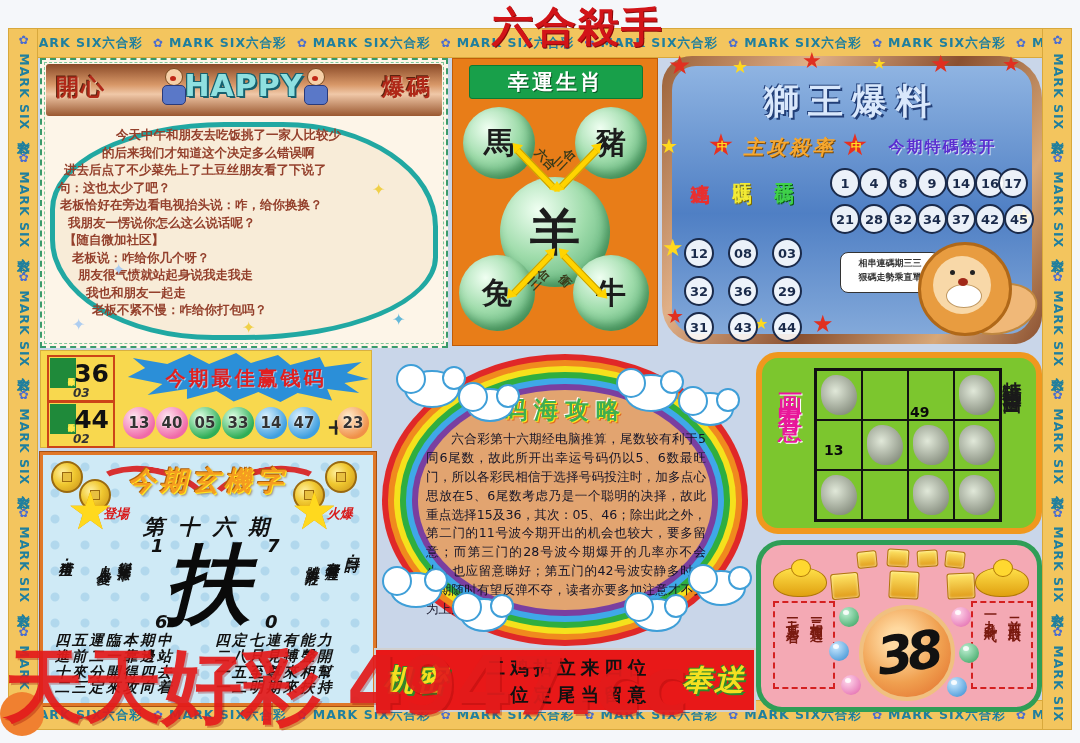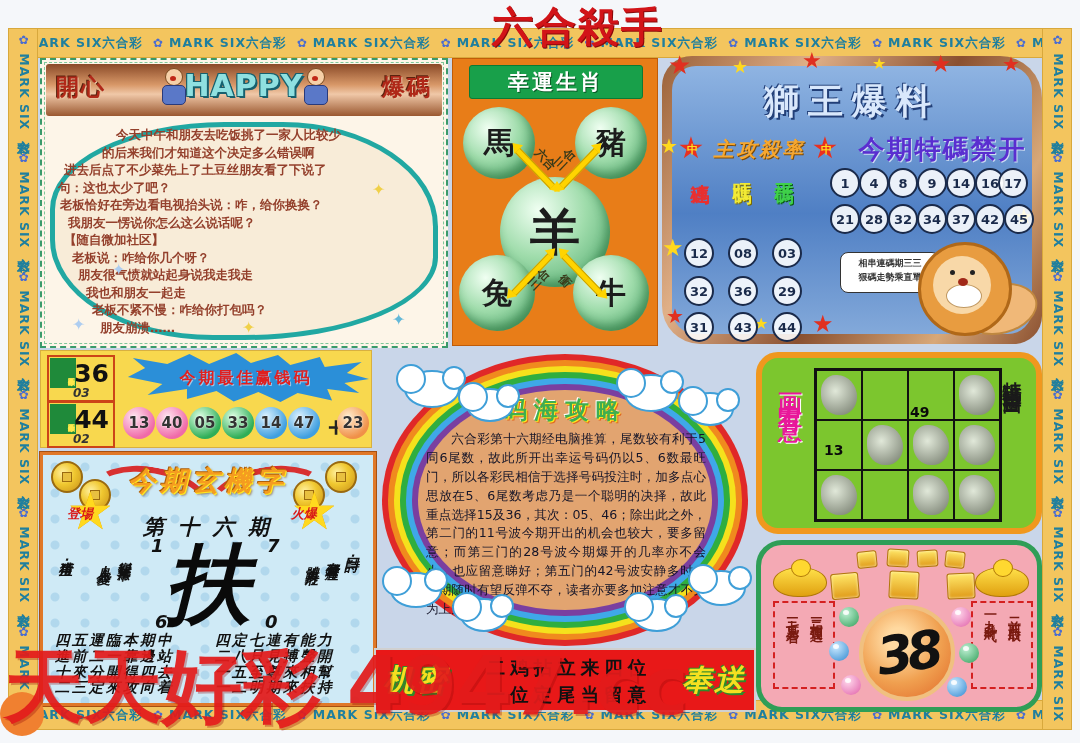--- a/index.html
+++ b/index.html
@@ -59,21 +59,21 @@
   .lion{left:662px;top:56px;width:380px;height:288px;border-radius:30px 42px 28px 38px;
     background:linear-gradient(120deg,#9a6038,#e0b088 28%,#8a5030 55%,#d8a878 80%,#8a5030);}
   .lion-in{position:absolute;inset:10px;border-radius:24px;background:linear-gradient(#8fb4e2,#4f7fc4 55%,#83a9da);}
   .st{position:absolute;line-height:1;}
   .st::before{content:"★";}
   .st.r{color:#e03020;} .st.y{color:#ffd91e;}
   .lion-title{position:absolute;left:0;right:0;top:22px;text-align:center;font-size:35px;font-weight:900;
     color:#d9e8fc;letter-spacing:9px;text-shadow:2px 2px 0 #223f78,-1px -1px 0 #223f78;}
   .lion-sub{position:absolute;left:0;right:0;top:76px;display:flex;justify-content:center;align-items:center;gap:6px;}
   .atk{font-size:20px;font-weight:900;font-style:italic;color:#f7a72e;letter-spacing:3px;text-shadow:1px 1px 0 #7a4a08;}
-  .ban-t{font-size:26px;font-weight:900;color:#5a2ed0;letter-spacing:2px;text-shadow:1px 1px 0 #cfdcf2;margin-left:11px;}
+  .ban-t{font-size:16px;font-weight:900;color:#5a2ed0;letter-spacing:2px;text-shadow:1px 1px 0 #cfdcf2;margin-left:11px;}
   .starbadge{position:relative;width:30px;height:30px;}
   .starbadge::before{content:"★";position:absolute;left:0;top:-2px;font-size:30px;color:#e83020;line-height:1;}
   .starbadge span{position:absolute;left:0;top:7px;width:30px;text-align:center;font-size:11px;font-weight:bold;color:#ffe020;z-index:1;}
   .vh{position:absolute;writing-mode:vertical-rl;font-size:19px;font-weight:900;letter-spacing:3px;}
   .circ{position:absolute;width:26px;height:26px;border-radius:50%;border:2px solid #1a2a4a;background:rgba(255,255,255,.88);
     color:#1a2a4a;font-size:13px;font-weight:bold;display:flex;align-items:center;justify-content:center;}
   .bubble{position:absolute;left:178px;top:196px;width:98px;height:36px;background:#fff;border:1.5px solid #333;border-radius:8px;
     font-size:9px;font-weight:bold;color:#333;line-height:1.6;text-align:center;padding-top:3px;}
   .bubble::after{content:"";position:absolute;right:-12px;bottom:-10px;border:8px solid transparent;border-left:12px solid #333;transform:rotate(18deg);}
   .mane{position:absolute;left:256px;top:186px;width:88px;height:88px;border-radius:50%;background:#e89c40;border:3px solid #b06818;}
@@ -85,40 +85,40 @@
   
   .best{left:40px;top:350px;width:330px;height:96px;background:#f8d84e;border:1px solid #d8b040;}
   .bbox{position:absolute;left:6px;width:64px;height:43px;border:2px solid #cc4418;}
   .btag{position:absolute;left:1px;top:1px;width:26px;height:30px;background:#1f8a3a;color:#ffe94a;
     writing-mode:vertical-rl;font-size:7px;font-weight:bold;line-height:1.6;text-align:center;}
   .bval{position:absolute;right:4px;top:2px;font-size:25px;font-weight:900;color:#111;}
   .bsub{position:absolute;left:24px;bottom:0px;font-size:12px;font-style:italic;font-weight:bold;color:#333;}
   .bburst{position:absolute;left:82px;top:2px;width:246px;height:50px;background:#2b8fd8;
     clip-path:polygon(2% 48%,9% 30%,4% 10%,18% 22%,27% 2%,35% 22%,46% 0%,52% 20%,63% 4%,68% 24%,80% 8%,82% 28%,97% 18%,91% 40%,100% 52%,90% 60%,96% 80%,83% 72%,85% 95%,71% 80%,64% 98%,55% 78%,45% 97%,38% 76%,26% 92%,26% 72%,10% 84%,16% 62%);
     display:flex;align-items:center;justify-content:center;}
-  .bburst span{color:#e02020;font-size:16px;font-weight:900;letter-spacing:3px;text-shadow:1px 1px 0 #9cc8ec;}
+  .bburst span{color:#e02020;font-size:20px;font-weight:900;letter-spacing:3px;text-shadow:1px 1px 0 #9cc8ec;}
   .ball{position:absolute;top:56px;width:32px;height:32px;border-radius:50%;display:flex;align-items:center;justify-content:center;
     font-size:15px;font-weight:900;color:#333;text-shadow:0 0 2px #fff;}
   .ball.pink{background:radial-gradient(circle at 35% 30%,#ffe4f0,#f06aa8 70%);}
   .ball.green{background:radial-gradient(circle at 35% 30%,#dcffe2,#2fae58 70%);}
   .ball.blue{background:radial-gradient(circle at 35% 30%,#dcf2ff,#3f9fe0 70%);}
   .ball.orange{background:radial-gradient(circle at 35% 30%,#ffeccc,#f09048 70%);}
   .bplus{position:absolute;top:58px;font-size:26px;font-weight:bold;color:#222;}
   
   .myst{left:40px;top:452px;width:330px;height:248px;background:#cfeaf6;border:3px solid #e07828;outline:1px solid #a85010;
     background-image:radial-gradient(circle at 12px 12px,rgba(110,175,215,.30) 4px,transparent 5px);background-size:30px 26px;font-style:italic;}
   .coin{position:absolute;width:28px;height:28px;border-radius:50%;border:2px solid #9a6a10;
     background:radial-gradient(circle at 35% 35%,#fff0a0,#f0c830 45%,#c89018);}
   .coin::after{content:"";position:absolute;inset:9px;background:#e8c040;border:1.5px solid #9a6a10;}
   .ribbon{position:absolute;width:110px;height:54px;border:6px solid transparent;border-top-color:#d83030;border-radius:50%;}
   .myst-title{position:absolute;left:0;right:0;top:8px;text-align:center;font-size:27px;font-weight:900;color:#f59c20;letter-spacing:5px;
     text-shadow:1px 1px 0 #ffe920,-1px -1px 0 #b06008,2px 2px 2px rgba(120,60,0,.5);}
   .burst{position:absolute;width:52px;height:52px;}
   .burst::before{content:"★";position:absolute;left:0;top:-4px;font-size:52px;line-height:1;color:#ffd91e;text-shadow:0 0 0 #e09000;}
-  .burst span{position:absolute;left:0;top:16px;width:52px;text-align:left;font-size:13px;font-weight:900;color:#d81818;z-index:1;}
+  .burst span{position:absolute;left:10px;top:16px;width:52px;text-align:right;font-size:13px;font-weight:900;color:#d81818;z-index:1;}
   .issue{position:absolute;left:90px;top:58px;width:160px;text-align:center;font-size:21px;font-weight:900;color:#111;letter-spacing:14px;}
   .mdig{position:absolute;font-size:18px;font-weight:bold;color:#111;}
   .bigchar{position:absolute;left:0;right:0;top:86px;text-align:center;font-size:86px;font-weight:900;color:#0a0a0a;line-height:1;}
   .vcol{position:absolute;writing-mode:vertical-rl;font-weight:900;color:#111;}
   .verse{position:absolute;top:178px;font-size:14.5px;font-weight:900;color:#111;letter-spacing:2.5px;line-height:15.8px;white-space:nowrap;}
   
   .rain{left:374px;top:344px;width:382px;height:300px;}
   .oval{position:absolute;left:44px;right:44px;top:46px;bottom:34px;border-radius:50%;background:#e2a470;
     box-shadow:0 0 0 6px #7a3fa0,0 0 0 12px #3fa8e8,0 0 0 18px #2fae3f,0 0 0 24px #f5e11c,0 0 0 30px #f08a1e,0 0 0 36px #e02828;}
   .rtitle{position:absolute;left:0;right:0;top:50px;text-align:center;font-size:24px;font-weight:900;letter-spacing:7px;color:#3fae4f;
@@ -232,21 +232,20 @@
       <div style="margin-left:44px">的后来我们才知道这个决定多么错误啊</div>
       <div style="margin-left:6px">进去后点了不少菜先上了土豆丝朋友看了下说了</div>
       <div style="margin-left:0">句：这也太少了吧？</div>
       <div style="margin-left:2px">老板恰好在旁边看电视抬头说：咋，给你换换？</div>
       <div style="margin-left:10px">我朋友一愣说你怎么这么说话呢？</div>
       <div style="margin-left:6px">【随自微加社区】</div>
       <div style="margin-left:14px">老板说：咋给你几个呀？</div>
       <div style="margin-left:20px">朋友很气愤就站起身说我走我走</div>
       <div style="margin-left:28px">我也和朋友一起走</div>
       <div style="margin-left:34px">老板不紧不慢：咋给你打包吗？</div>
-      <div style="margin-left:42px">朋友崩溃……</div>
     </div>
     <span class="sp b" style="left:70px;top:200px"></span>
     <span class="sp y" style="left:330px;top:120px"></span>
     <span class="sp t" style="left:350px;top:250px"></span>
     <span class="sp y" style="left:200px;top:258px"></span>
     <span class="sp b" style="left:30px;top:255px"></span>
   </div>
 
   <div class="abs zod">
     <div class="zod-title">幸運生肖</div>

